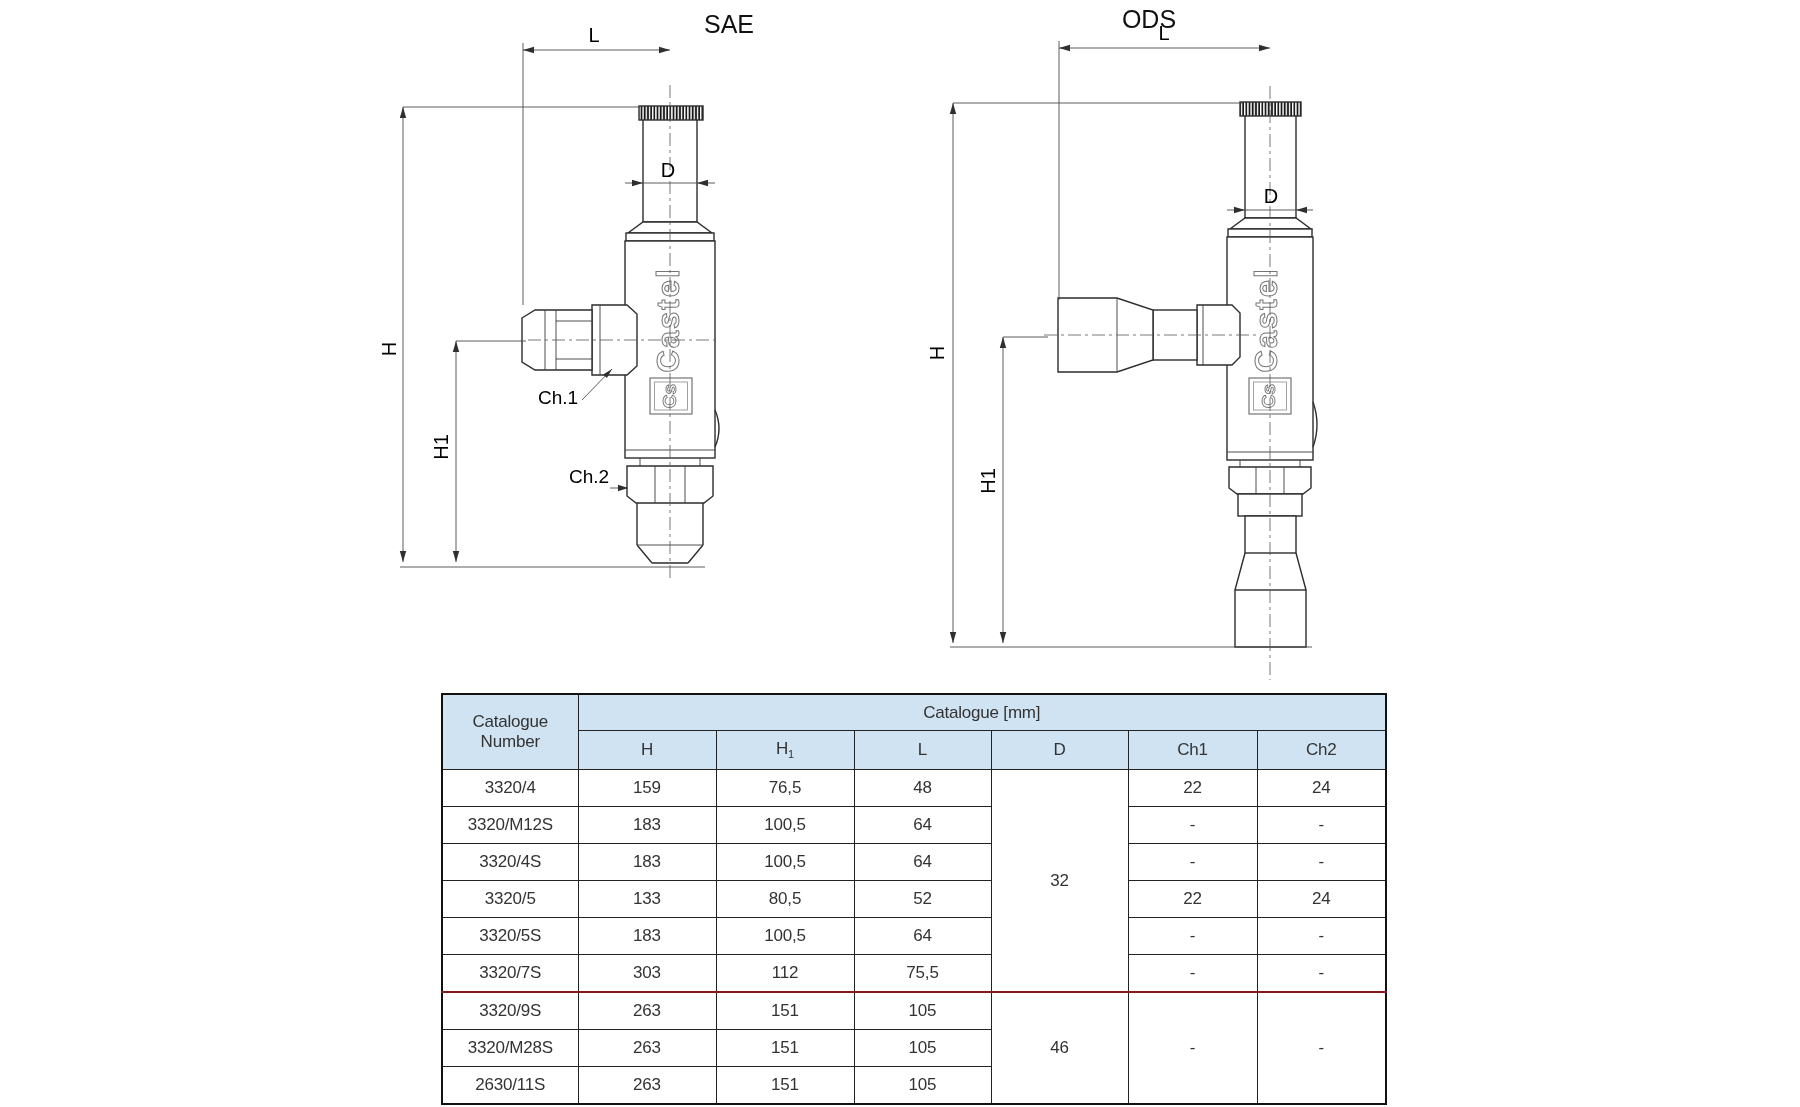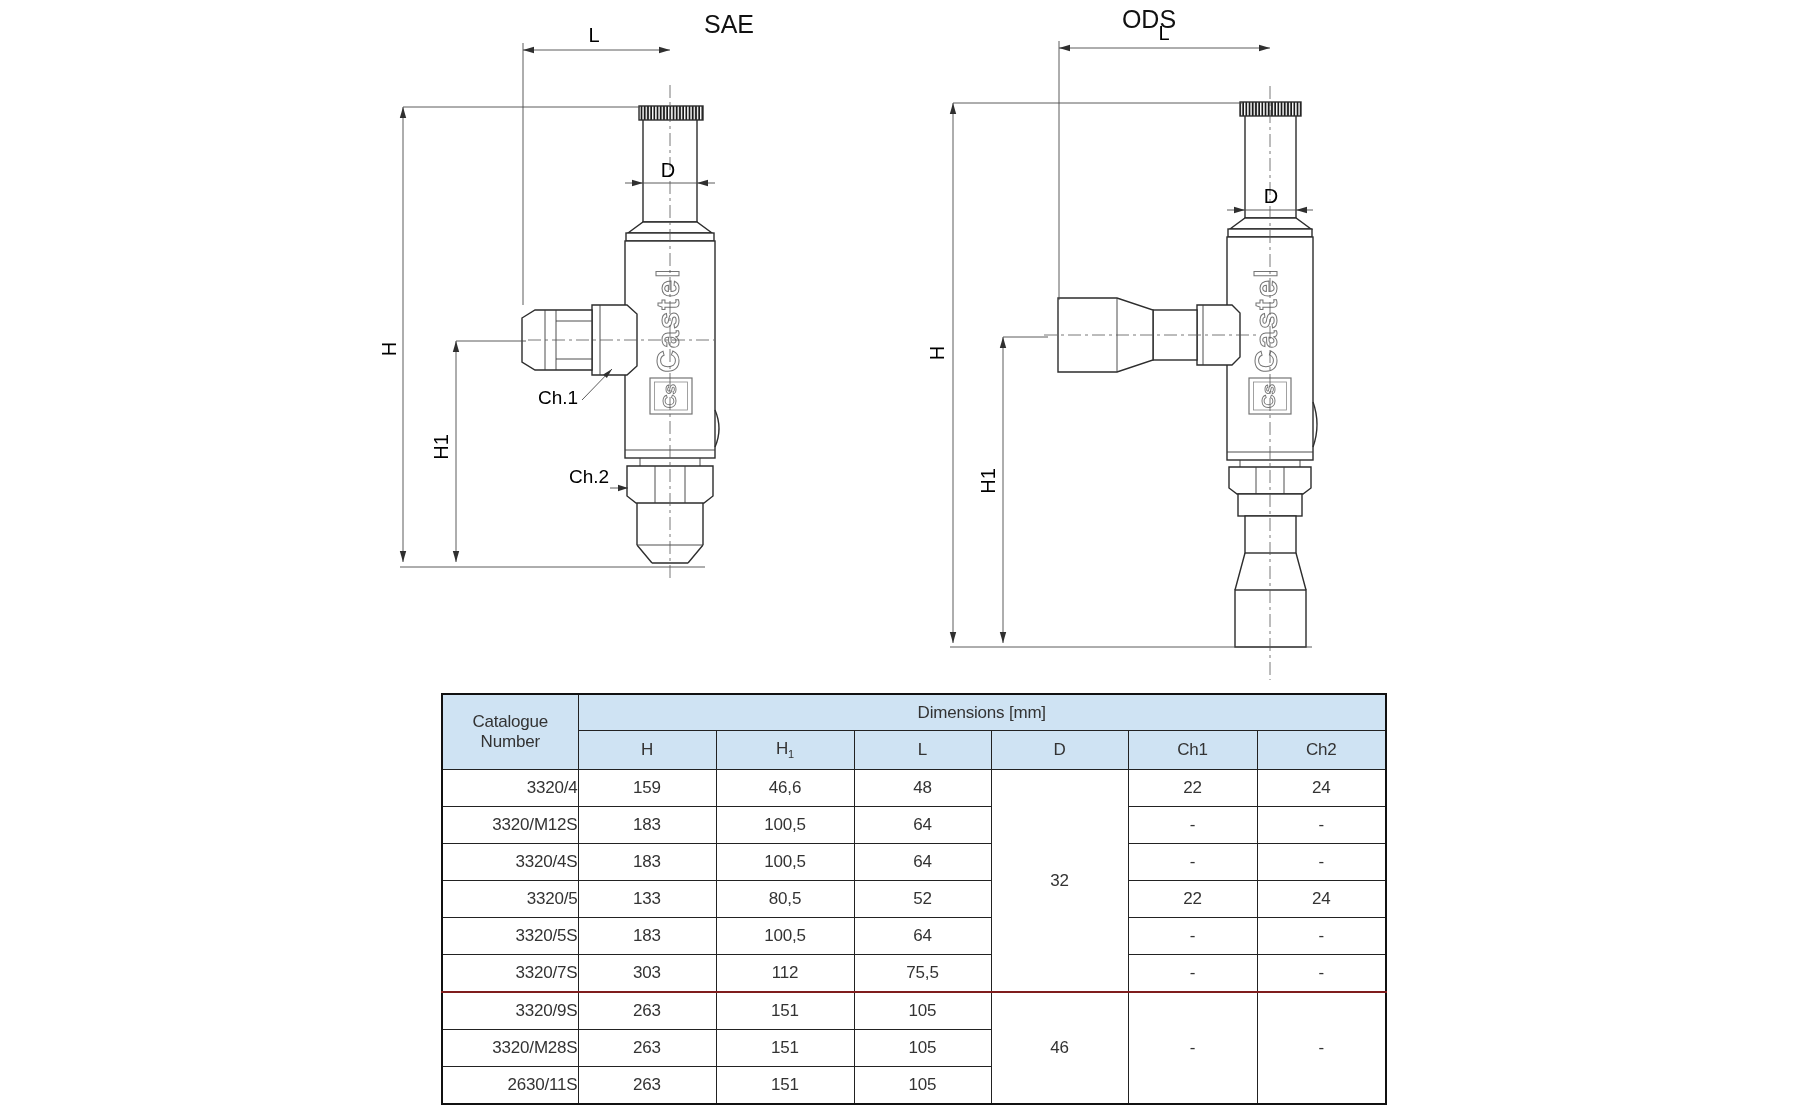--- a/index.html
+++ b/index.html
@@ -27,21 +27,21 @@
   .tbl-wrap{position:absolute;left:410px;top:693px;margin-left:31px;}
   table.dims{border-collapse:collapse;table-layout:fixed;color:#333;
              font-family:"Liberation Sans",sans-serif;}
   table.dims{border:2px solid #111;}
   table.dims th,table.dims td{border:1px solid #222;padding:0;overflow:hidden;
              font-weight:normal;font-size:17px;letter-spacing:-0.2px;}
   table.dims th{background:#cfe3f3;color:#333;}
   .hrow1 th{height:35px;}
   .hrow2 th{height:38px;border-bottom:2px solid #111;}
   .cat-h{line-height:20px;}
-  td.cat{text-align:right;padding-left:13px;}
+  td.cat{text-align:center;padding-left:13px;}
   td.num,th{text-align:center;vertical-align:middle;}
   tr.data td{height:36px;}
   tr.thick td{border-top:2px solid #7f1d1d;}
   sub.h1sub{font-size:11px;}
 </style>
 </head>
 <body>
 
 <div id="stage">
 
@@ -170,36 +170,36 @@
           <col style="width:137px">
           <col style="width:129px">
           <col style="width:129px">
     </colgroup>
     <thead>
       <tr class="hrow1">
         <th rowspan="2" class="cat-h">
           <div>Catalogue</div>
           <div>Number</div>
         </th>
-        <th colspan="6">Dimensions [mm]</th>
+        <th colspan="6">Catalogue [mm]</th>
       </tr>
       <tr class="hrow2">
         <th>H</th>
         <th><span>H</span><sub class="h1sub">1</sub></th>
         <th>L</th>
         <th>D</th>
         <th>Ch1</th>
         <th>Ch2</th>
       </tr>
     </thead>
     <tbody>
       <tr class="data">
         <td class="cat">3320/4</td>
         <td class="num">159</td>
-        <td class="num">46,6</td>
+        <td class="num">76,5</td>
         <td class="num">48</td>
         <td class="num" rowspan="6">32</td>
         <td class="num">22</td>
         <td class="num">24</td>
       </tr>
       <tr class="data">
         <td class="cat">3320/M12S</td>
         <td class="num">183</td>
         <td class="num">100,5</td>
         <td class="num">64</td>

